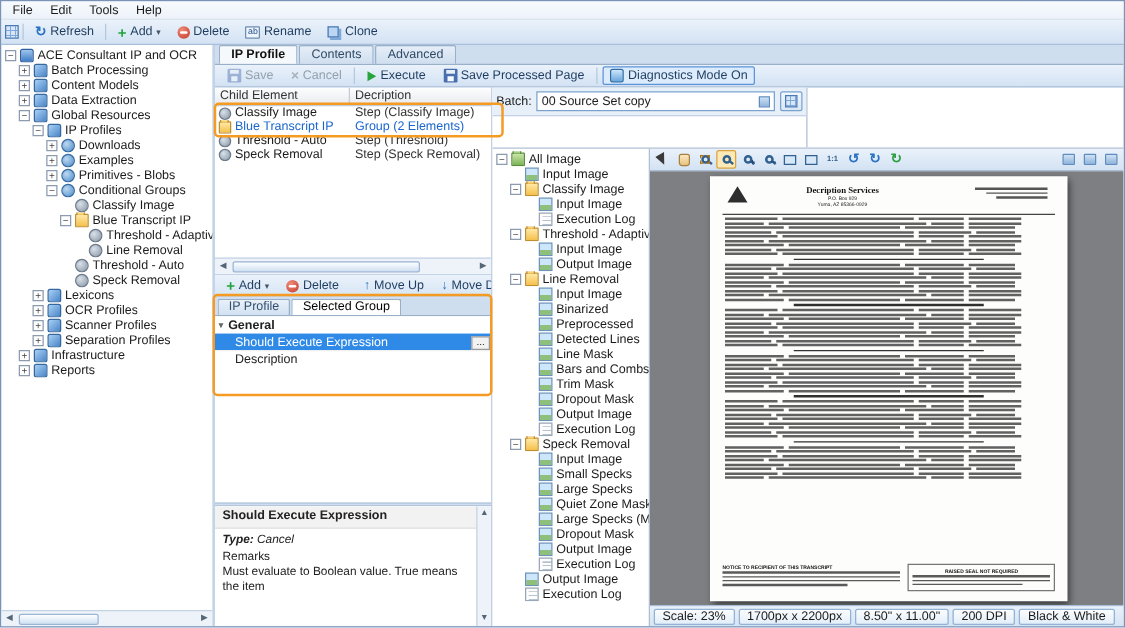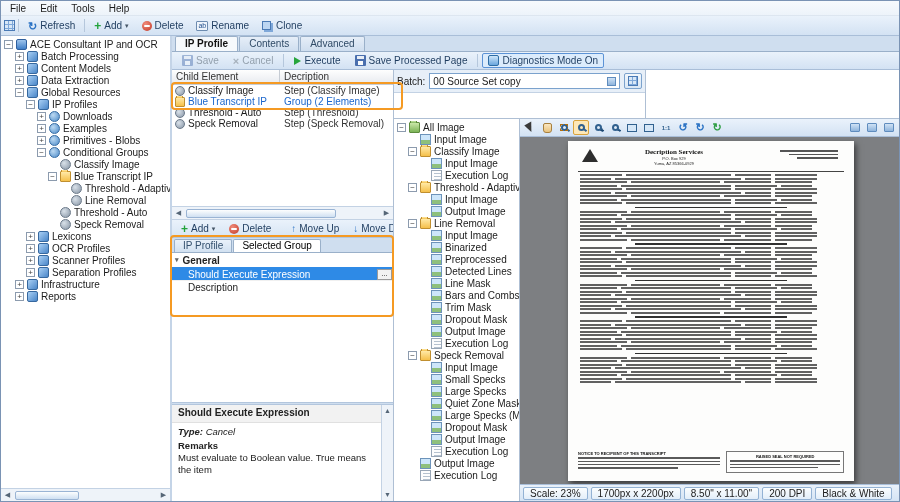--- a/index.html
+++ b/index.html
@@ -93,21 +93,21 @@
 .pg-row.selected{background:#2e8ae6;color:#fff;border-top-color:#2e8ae6;}
 .pg-ellipsis{position:absolute;right:1px;top:1px;width:15px;height:11px;background:#f2f2f2;border:1px solid #9a9a9a;font-size:8px;line-height:8px;text-align:center;color:#222;}
 .mid-filler{flex:1;background:#fff;}
 .hsplit{flex:0 0 3px;background:#cfdeef;border-top:1px solid #b3c6dd;border-bottom:1px solid #b3c6dd;}
 .help{flex:0 0 96px;background:#fff;display:flex;overflow:hidden;}
 .help-text{flex:1;padding:3px 6px;font-size:9.5px;color:#222;overflow:hidden;line-height:1.25;}
 .help-title{font-weight:bold;font-size:10px;background:#f2f2f2;margin:-3px -6px 3px;padding:2px 6px;border-bottom:1px solid #e0e0e0;}
 .help-type{font-style:italic;margin-bottom:2px;}
 .help-type b{font-weight:bold;}
 .hlink{color:#1a66cc;text-decoration:underline;}
-.help-remarks{font-weight:bold;margin-top:3px;}
+.help-remarks{font-weight:normal;margin-top:3px;}
 
 .right-col{flex:1;display:flex;flex-direction:column;overflow:hidden;background:#fff;}
 .right-top{flex:0 0 48px;display:flex;overflow:hidden;}
 .batch-area{flex:0 0 252px;display:flex;flex-direction:column;border-right:1px solid #aebfd4;background:#fff;}
 .batch-row{flex:0 0 23px;display:flex;align-items:center;padding:2px 3px;gap:4px;background:#e7eff8;border-bottom:1px solid #c3d2e4;font-size:10px;}
 .combo{flex:1;height:16px;background:#fff;border:1px solid #7ba2cd;display:flex;align-items:center;font-size:10px;padding:0 3px;gap:3px;overflow:hidden;white-space:nowrap;}
 .combo-edit{margin-left:auto;width:9px;height:9px;background:linear-gradient(#cfe2f5,#8fb4dc);border:1px solid #5f8cbe;flex:0 0 9px;}
 .mini-btn{width:18px;height:16px;border:1px solid #7ba2cd;background:linear-gradient(#f2f7fc,#d9e7f5);display:flex;align-items:center;justify-content:center;border-radius:2px;}
 .mini-btn .ti{width:10px;height:10px;flex:0 0 10px;}
 .doc-strip{flex:1;display:flex;background:#fff;overflow:hidden;}

